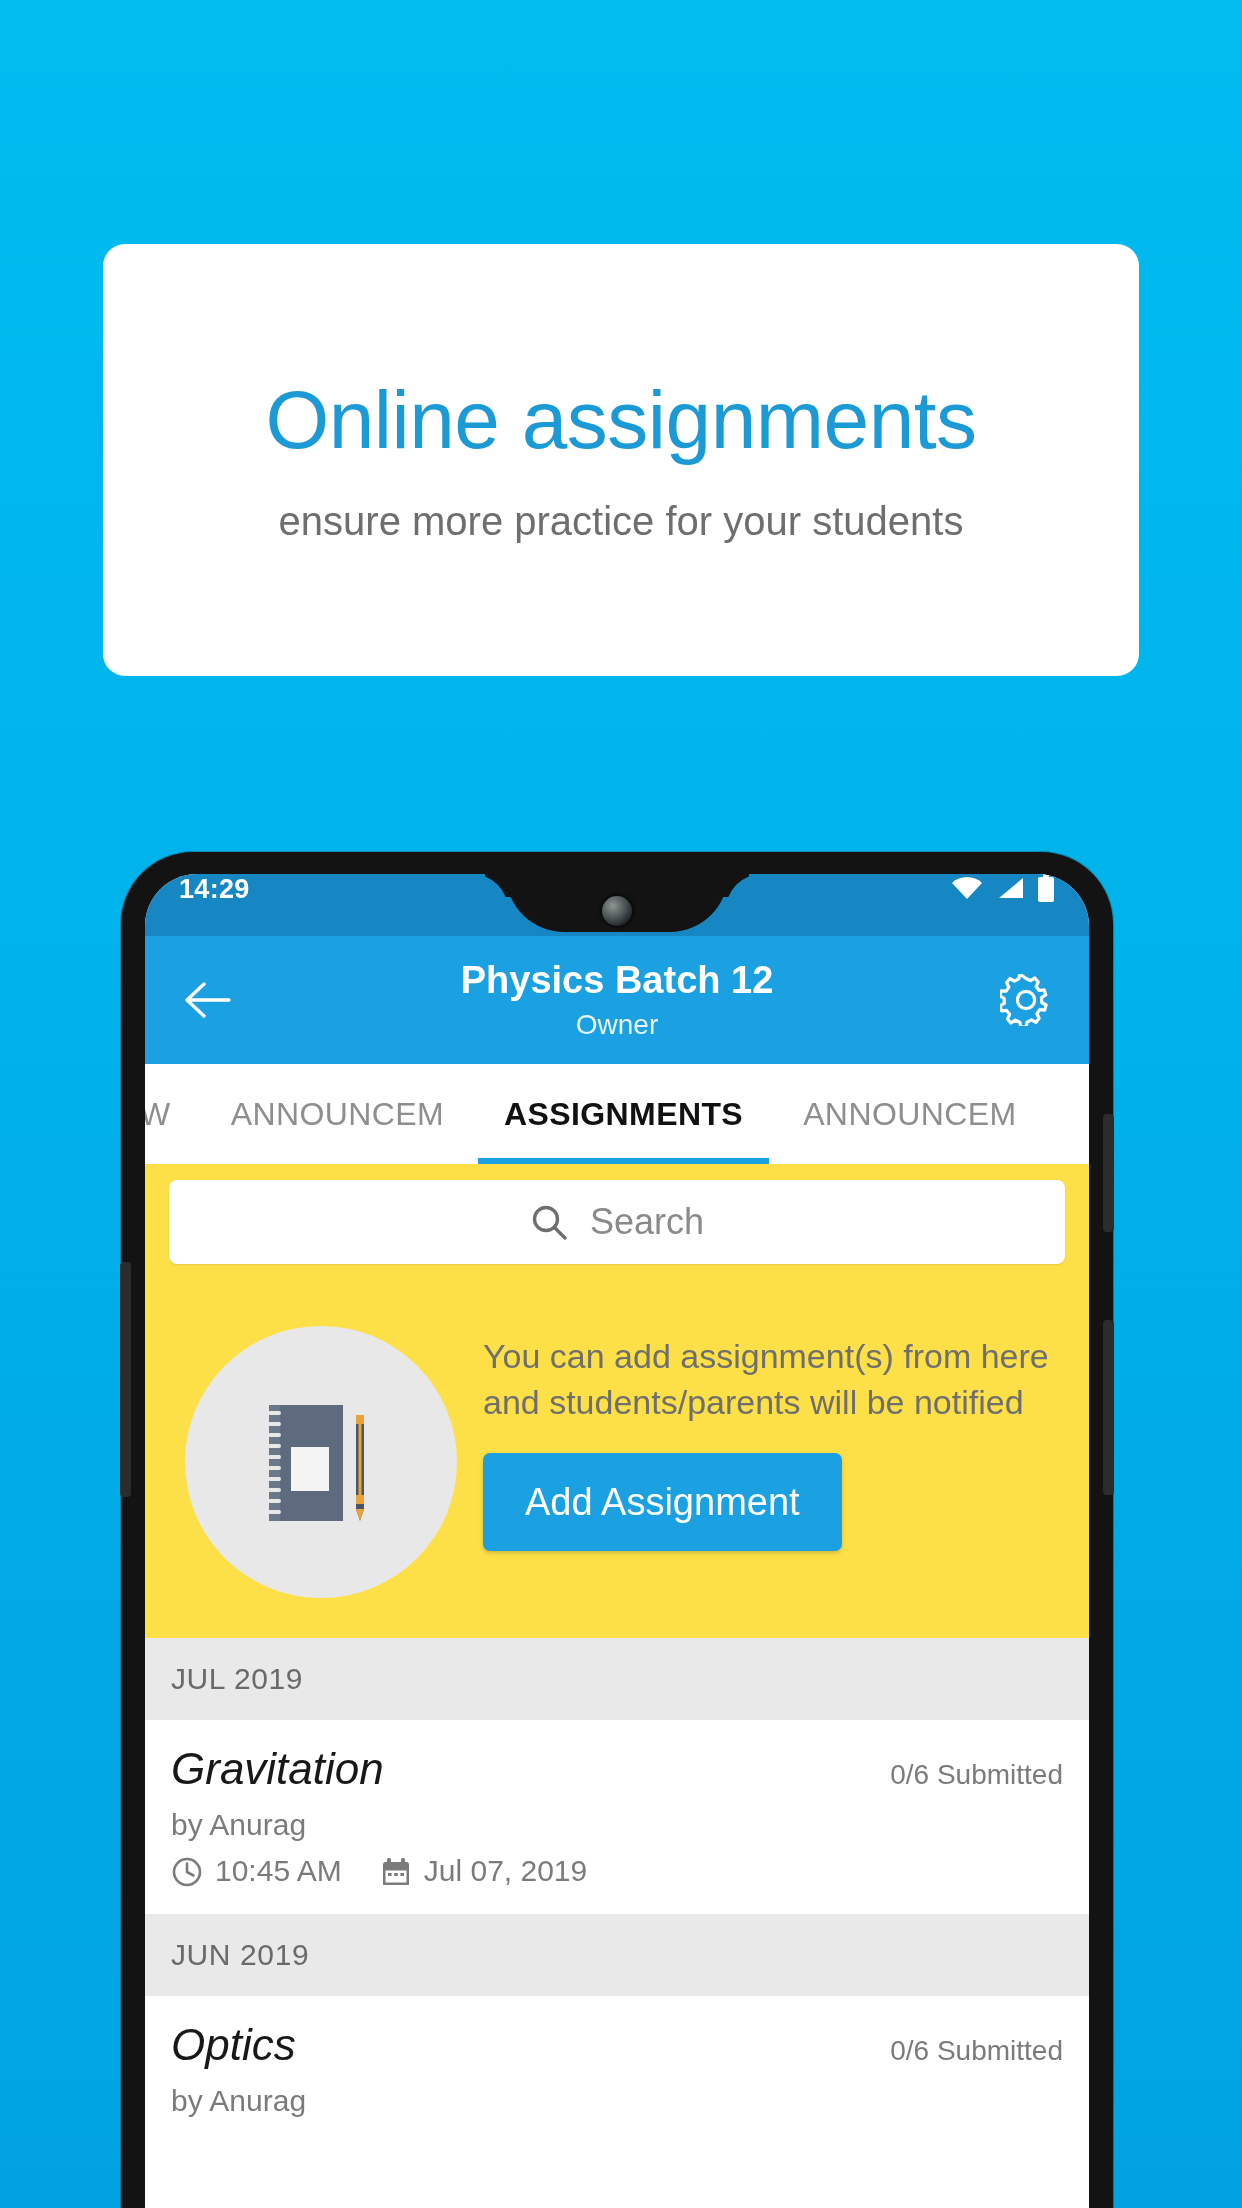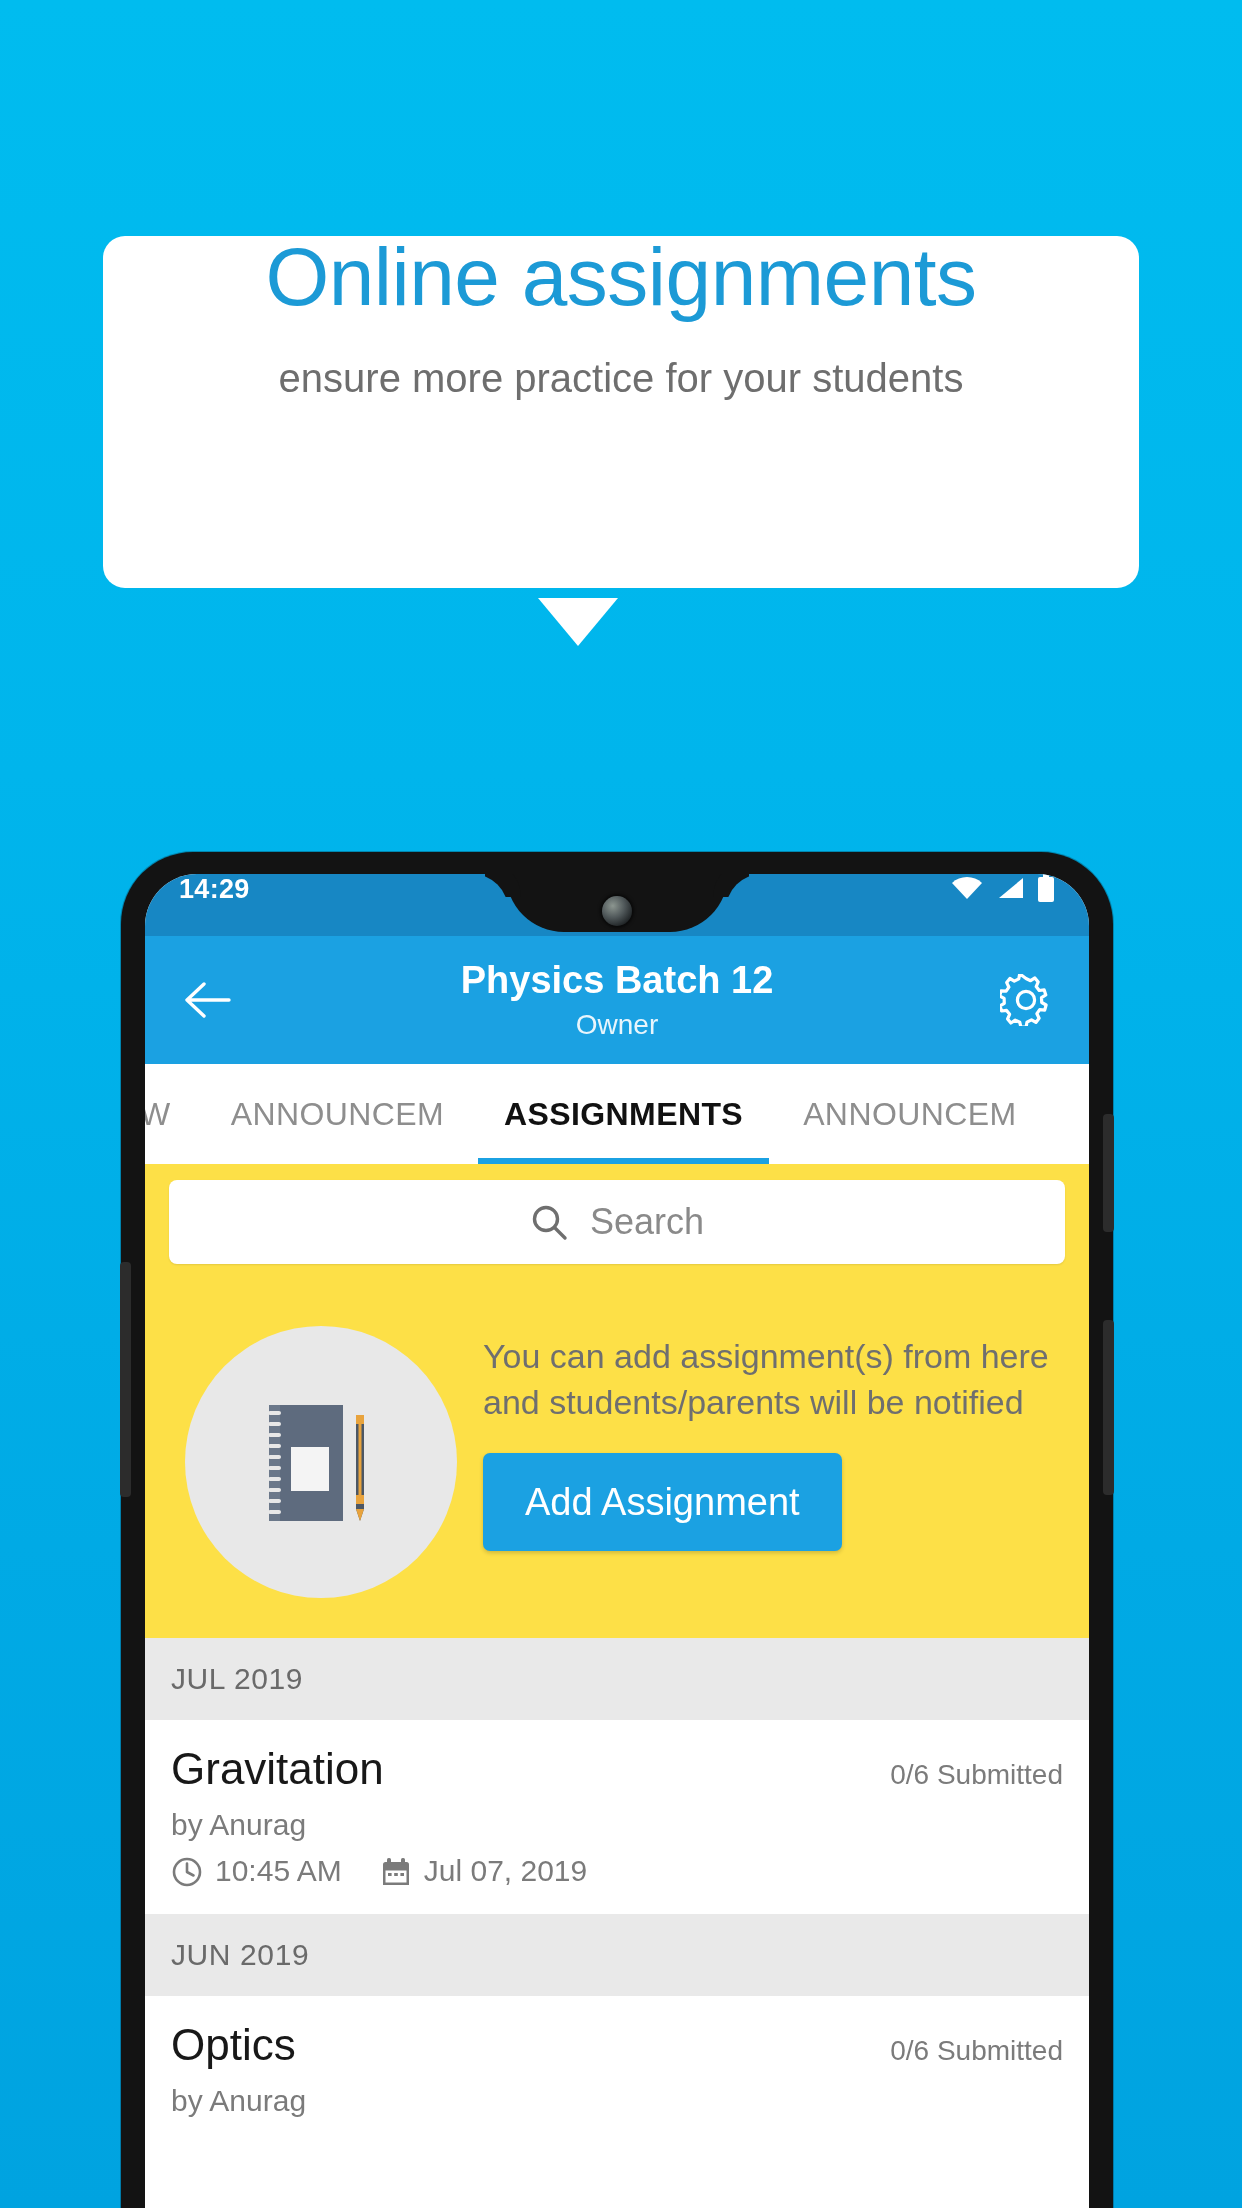--- a/index.html
+++ b/index.html
@@ -13,29 +13,29 @@
   body {
     font-family: "Liberation Sans", sans-serif;
     background: linear-gradient(180deg, #00BCEF 0%, #00B5EC 35%, #00AAE5 70%, #00A3E0 100%);
     position: relative;
   }
 
   
   .promo-card {
     position: absolute;
     left: 103px;
-    top: 236px;
+    top: 244px;
     width: 1036px;
-    height: 352px;
+    height: 432px;
     background: #FFFFFF;
     border-radius: 22px;
     display: flex;
     flex-direction: column;
     align-items: center;
-    justify-content: flex-start;
+    justify-content: center;
   }
   .promo-title {
     font-size: 82px;
     font-weight: 400;
     color: #1C9AD6;
     letter-spacing: -0.5px;
     line-height: 1;
     margin-bottom: 40px;
   }
   .promo-sub {
@@ -301,20 +301,21 @@
   }
   .assign-top {
     display: flex;
     align-items: baseline;
     justify-content: space-between;
   }
   .assign-title {
     font-size: 44px;
     color: #181818;
     font-weight: 400;
+    font-style: italic;
   }
   .assign-count {
     font-size: 28px;
     color: #7B7B7B;
   }
   .assign-by {
     margin-top: 14px;
     font-size: 30px;
     color: #7B7B7B;
   }

